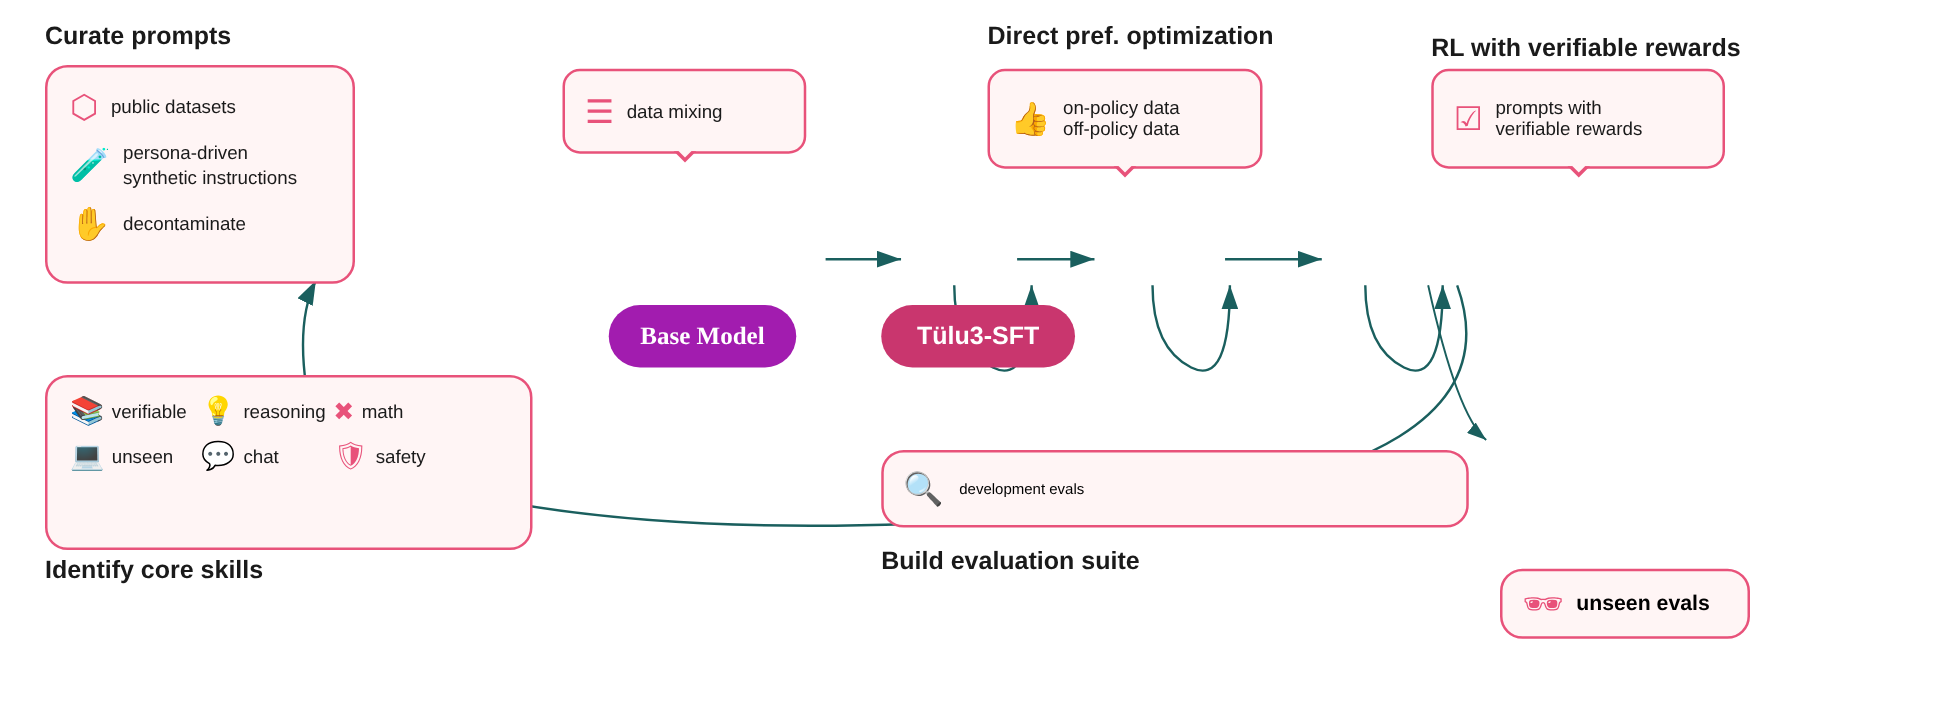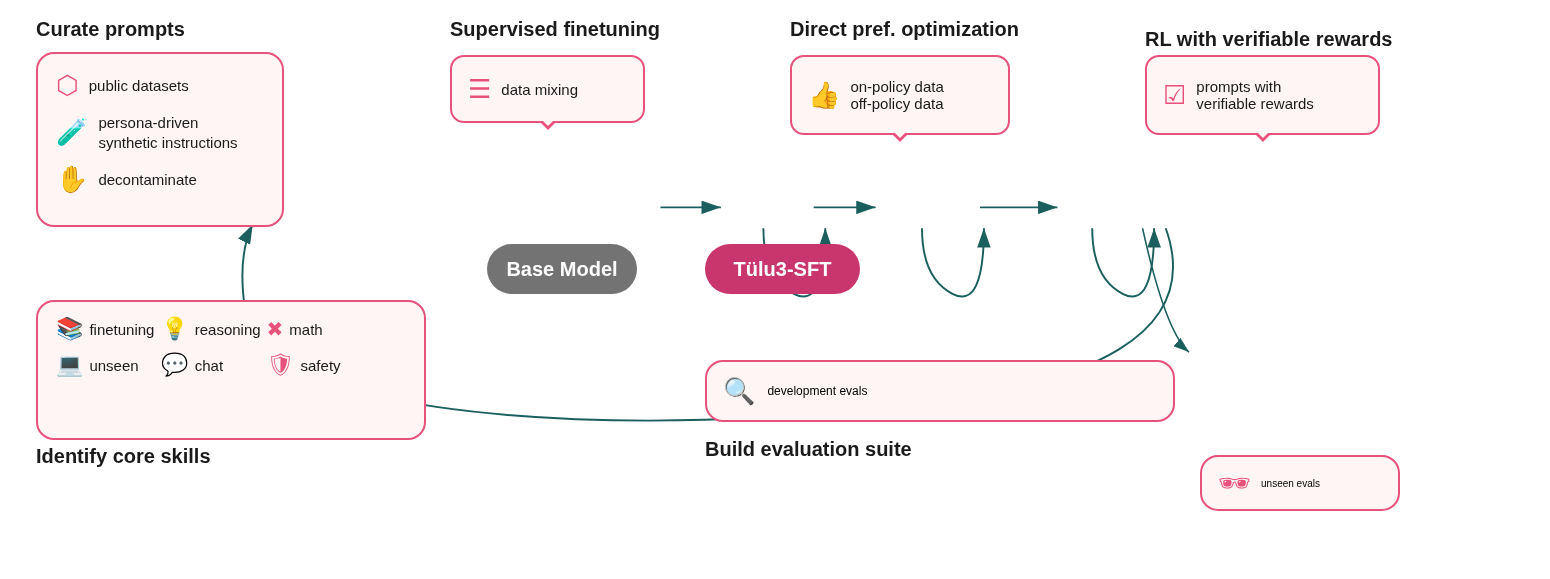--- a/index.html
+++ b/index.html
@@ -177,21 +177,21 @@
       </div>
     </div>
   </div>
 
   <div class="section-label" style="left:36px; top:445px;">Identify core skills</div>
 
   <div class="box-outline" style="left:36px; top:300px; width:390px; height:140px; flex-direction:column; padding:0; align-items:flex-start;">
     <div class="skills-grid">
       <div class="skill-item">
         <span class="skill-icon">📚</span>
-        <span>finetuning</span>
+        <span>verifiable</span>
       </div>
       <div class="skill-item">
         <span class="skill-icon">💡</span>
         <span>reasoning</span>
       </div>
       <div class="skill-item">
         <span class="skill-icon" style="font-size:20px;">✖</span>
         <span>math</span>
       </div>
       <div class="skill-item">
@@ -202,21 +202,20 @@
         <span class="skill-icon">💬</span>
         <span>chat</span>
       </div>
       <div class="skill-item">
         <span class="skill-icon">🛡</span>
         <span>safety</span>
       </div>
     </div>
   </div>
 
-  <div class="section-label" style="left:450px; top:18px;">Supervised finetuning</div>
 
   <div class="bubble" style="left:450px; top:55px; width:195px; height:68px; display:flex; align-items:center;">
     <span style="font-size:26px; color:#e8527a; margin-right:10px;">☰</span>
     <span>data mixing</span>
   </div>
 
   <div class="section-label" style="left:790px; top:18px;">Direct pref. optimization</div>
 
   <div class="bubble" style="left:790px; top:55px; width:220px; height:80px; display:flex; align-items:center;">
     <span style="font-size:26px; color:#e8527a; margin-right:10px;">👍</span>
@@ -229,35 +228,35 @@
   <div class="section-label" style="left:1145px; top:28px;">RL with verifiable rewards</div>
 
   <div class="bubble" style="left:1145px; top:55px; width:235px; height:80px; display:flex; align-items:center;">
     <span style="font-size:26px; color:#e8527a; margin-right:10px;">☑</span>
     <div>
       <div>prompts with</div>
       <div>verifiable rewards</div>
     </div>
   </div>
 
-  <div class="model-btn" style="left:487px; top:244px; width:150px; height:50px; background:#737373;">
+  <div class="model-btn" style="left:487px; top:244px; width:150px; height:50px; background:#a21caf;font-family:Liberation Serif, serif;">
     <span>Base Model</span>
   </div>
 
   <div class="model-btn" style="left:705px; top:244px; width:155px; height:50px; background:#c9366e;">
     <span>Tülu3-SFT</span>
   </div>
 
 
 
   <div class="box-outline" style="left:705px; top:360px; width:470px; height:62px; flex-direction:row; align-items:center;">
     <span style="font-size:26px; color:#e8527a; margin-right:12px;">🔍</span>
     <span style="font-size:12px;">development evals</span>
   </div>
 
   <div class="section-label" style="left:705px; top:438px;">Build evaluation suite</div>
 
   <div class="box-outline" style="left:1200px; top:455px; width:200px; height:56px; flex-direction:row; align-items:center;">
     <span style="font-size:26px; color:#e8527a; margin-right:10px;">🕶</span>
-    <span style="font-size:10px;">unseen evals</span>
+    <span style="font-size:17px;font-weight:bold;">unseen evals</span>
   </div>
 
 </div>
 
 </body></html>

